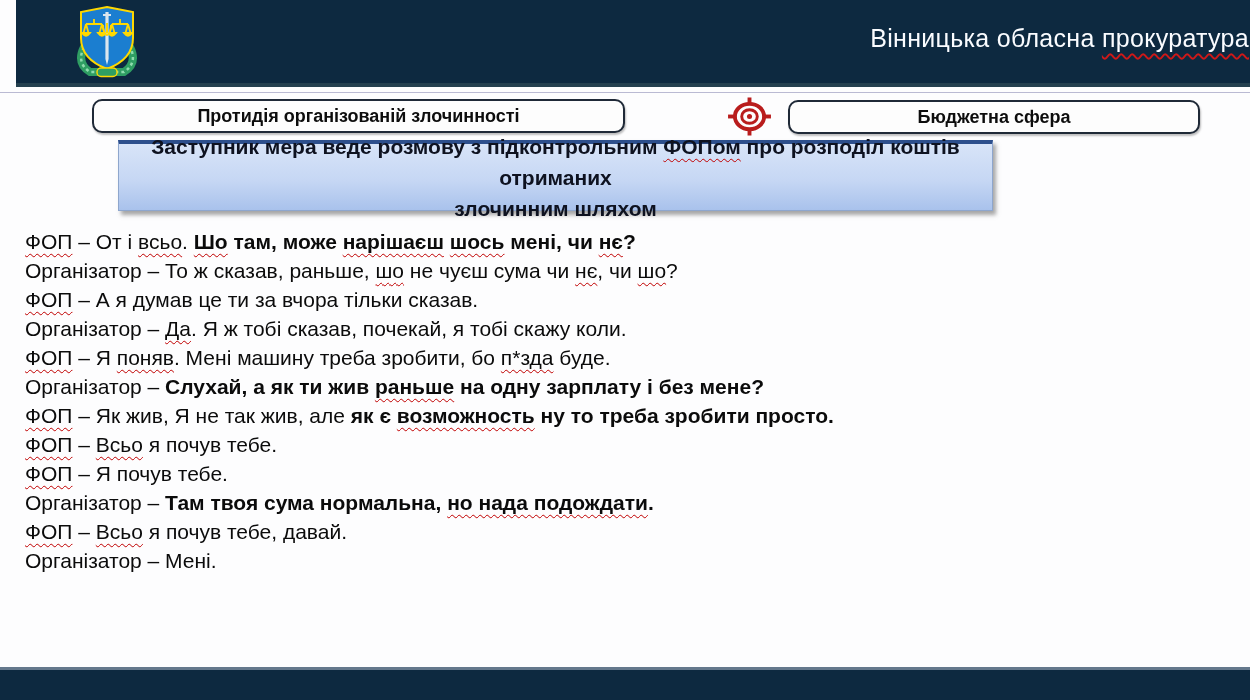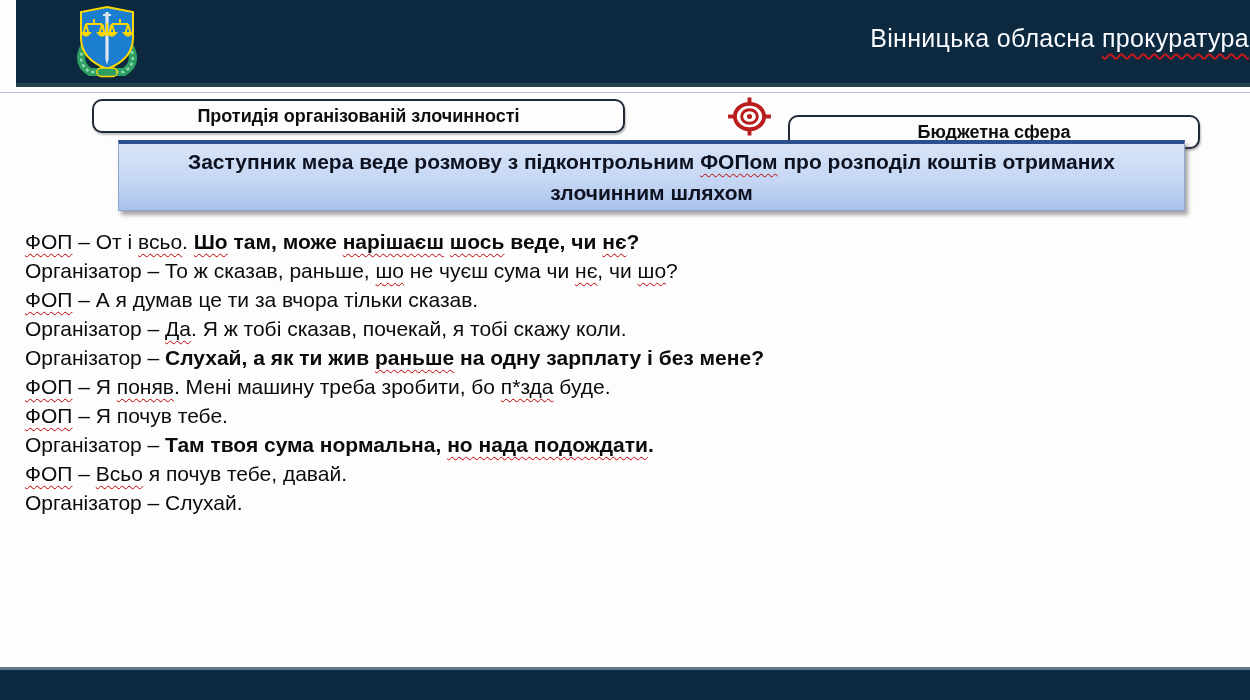--- a/index.html
+++ b/index.html
@@ -35,26 +35,26 @@
   
   .tag-box{
     position:absolute;box-sizing:border-box;height:34px;
     border:2px solid #1f2937;border-radius:10px;background:#fdfdfd;
     display:flex;align-items:center;justify-content:center;
     font-weight:700;font-size:18px;color:#0d0d0d;
     box-shadow:1px 2px 2px rgba(0,0,0,.25);
     white-space:nowrap;
   }
   .tag-left{left:92px;top:99px;width:533px;}
-  .tag-right{left:788px;top:100px;width:412px;margin-top:15px;}
+  .tag-right{left:788px;top:100px;width:412px;}
   .target{position:absolute;left:726px;top:97px;width:47px;height:39px;}
 
   
   .banner{
-    position:absolute;left:118px;top:140px;width:1067px;height:71px;
+    position:absolute;left:118px;top:140px;width:875px;height:71px;
     box-sizing:border-box;
     background:linear-gradient(180deg,#d8e4f8 0%,#c6d7f4 55%,#a9c2ec 100%);
     border:1px solid #8ea6cd;border-top:4px solid #2d4f8c;
     box-shadow:3px 4px 4px rgba(95,95,95,.55);
     display:flex;flex-direction:column;justify-content:center;align-items:center;
     text-align:center;font-weight:700;font-size:21px;line-height:31px;color:#0e1220;
   }
 
   
   .transcript{position:absolute;left:25px;top:227px;width:1205px;}
@@ -130,26 +130,28 @@
   <div class="tag-box tag-right">
     <span>Бюджетна сфера</span>
   </div>
 
   <div class="banner">
     <div id="banner-line1"><span>Заступник мера веде розмову з підконтрольним </span><span class="sp">ФОПом</span><span> про розподіл коштів отриманих</span></div>
     <div>злочинним шляхом</div>
   </div>
 
   <main class="transcript">
-      <p class="line"><span class="sp">ФОП</span><span> – От і </span><span class="sp">всьо</span><span>. </span><span class="b sp">Шо</span><span class="b"> там, може </span><span class="b sp">нарішаєш</span><span class="b"> </span><span class="b sp">шось</span><span class="b"> веде, чи </span><span class="b sp">нє</span><span class="b">?</span></p>
+      <p class="line"><span class="sp">ФОП</span><span> – От і </span><span class="sp">всьо</span><span>. </span><span class="b sp">Шо</span><span class="b"> там, може </span><span class="b sp">нарішаєш</span><span class="b"> </span><span class="b sp">шось</span><span class="b"> мені, чи </span><span class="b sp">нє</span><span class="b">?</span></p>
       <p class="line"><span>Організатор – То ж сказав, раньше, </span><span class="sp">шо</span><span> не чуєш сума чи </span><span class="sp">нє</span><span>, чи </span><span class="sp">шо</span><span>?</span></p>
       <p class="line"><span class="sp">ФОП</span><span> – А я думав це ти за вчора тільки сказав.</span></p>
       <p class="line"><span>Організатор – </span><span class="sp">Да</span><span>. Я ж тобі сказав, почекай, я тобі скажу коли.</span></p>
+      <p class="line"><span class="sp">ФОП</span><span> – Я </span><span class="sp">поняв</span><span>. Мені машину треба зробити, бо </span><span class="sp">п*зда</span><span> буде.</span></p>
       <p class="line"><span>Організатор – </span><span class="b">Слухай, а як ти жив </span><span class="b sp">раньше</span><span class="b"> на одну зарплату і без мене?</span></p>
-      <p class="line"><span class="sp">ФОП</span><span> – Я </span><span class="sp">поняв</span><span>. Мені машину треба зробити, бо </span><span class="sp">п*зда</span><span> буде.</span></p>
+      <p class="line"><span class="sp">ФОП</span><span> – Як жив, Я не так жив, але </span><span class="b">як є </span><span class="b sp">возможность</span><span class="b"> ну то треба зробити просто.</span></p>
+      <p class="line"><span class="sp">ФОП</span><span> – </span><span class="sp">Всьо</span><span> я почув тебе.</span></p>
       <p class="line"><span class="sp">ФОП</span><span> – Я почув тебе.</span></p>
       <p class="line"><span>Організатор – </span><span class="b">Там твоя сума нормальна, </span><span class="b sp">но нада подождати</span><span class="b">.</span></p>
       <p class="line"><span class="sp">ФОП</span><span> – </span><span class="sp">Всьо</span><span> я почув тебе, давай.</span></p>
-      <p class="line"><span>Організатор – Слухай.</span></p>
+      <p class="line"><span>Організатор – Мені.</span></p>
     </main>
 
   <div class="footer-bar"></div>
 </div>
 
 </body></html>

